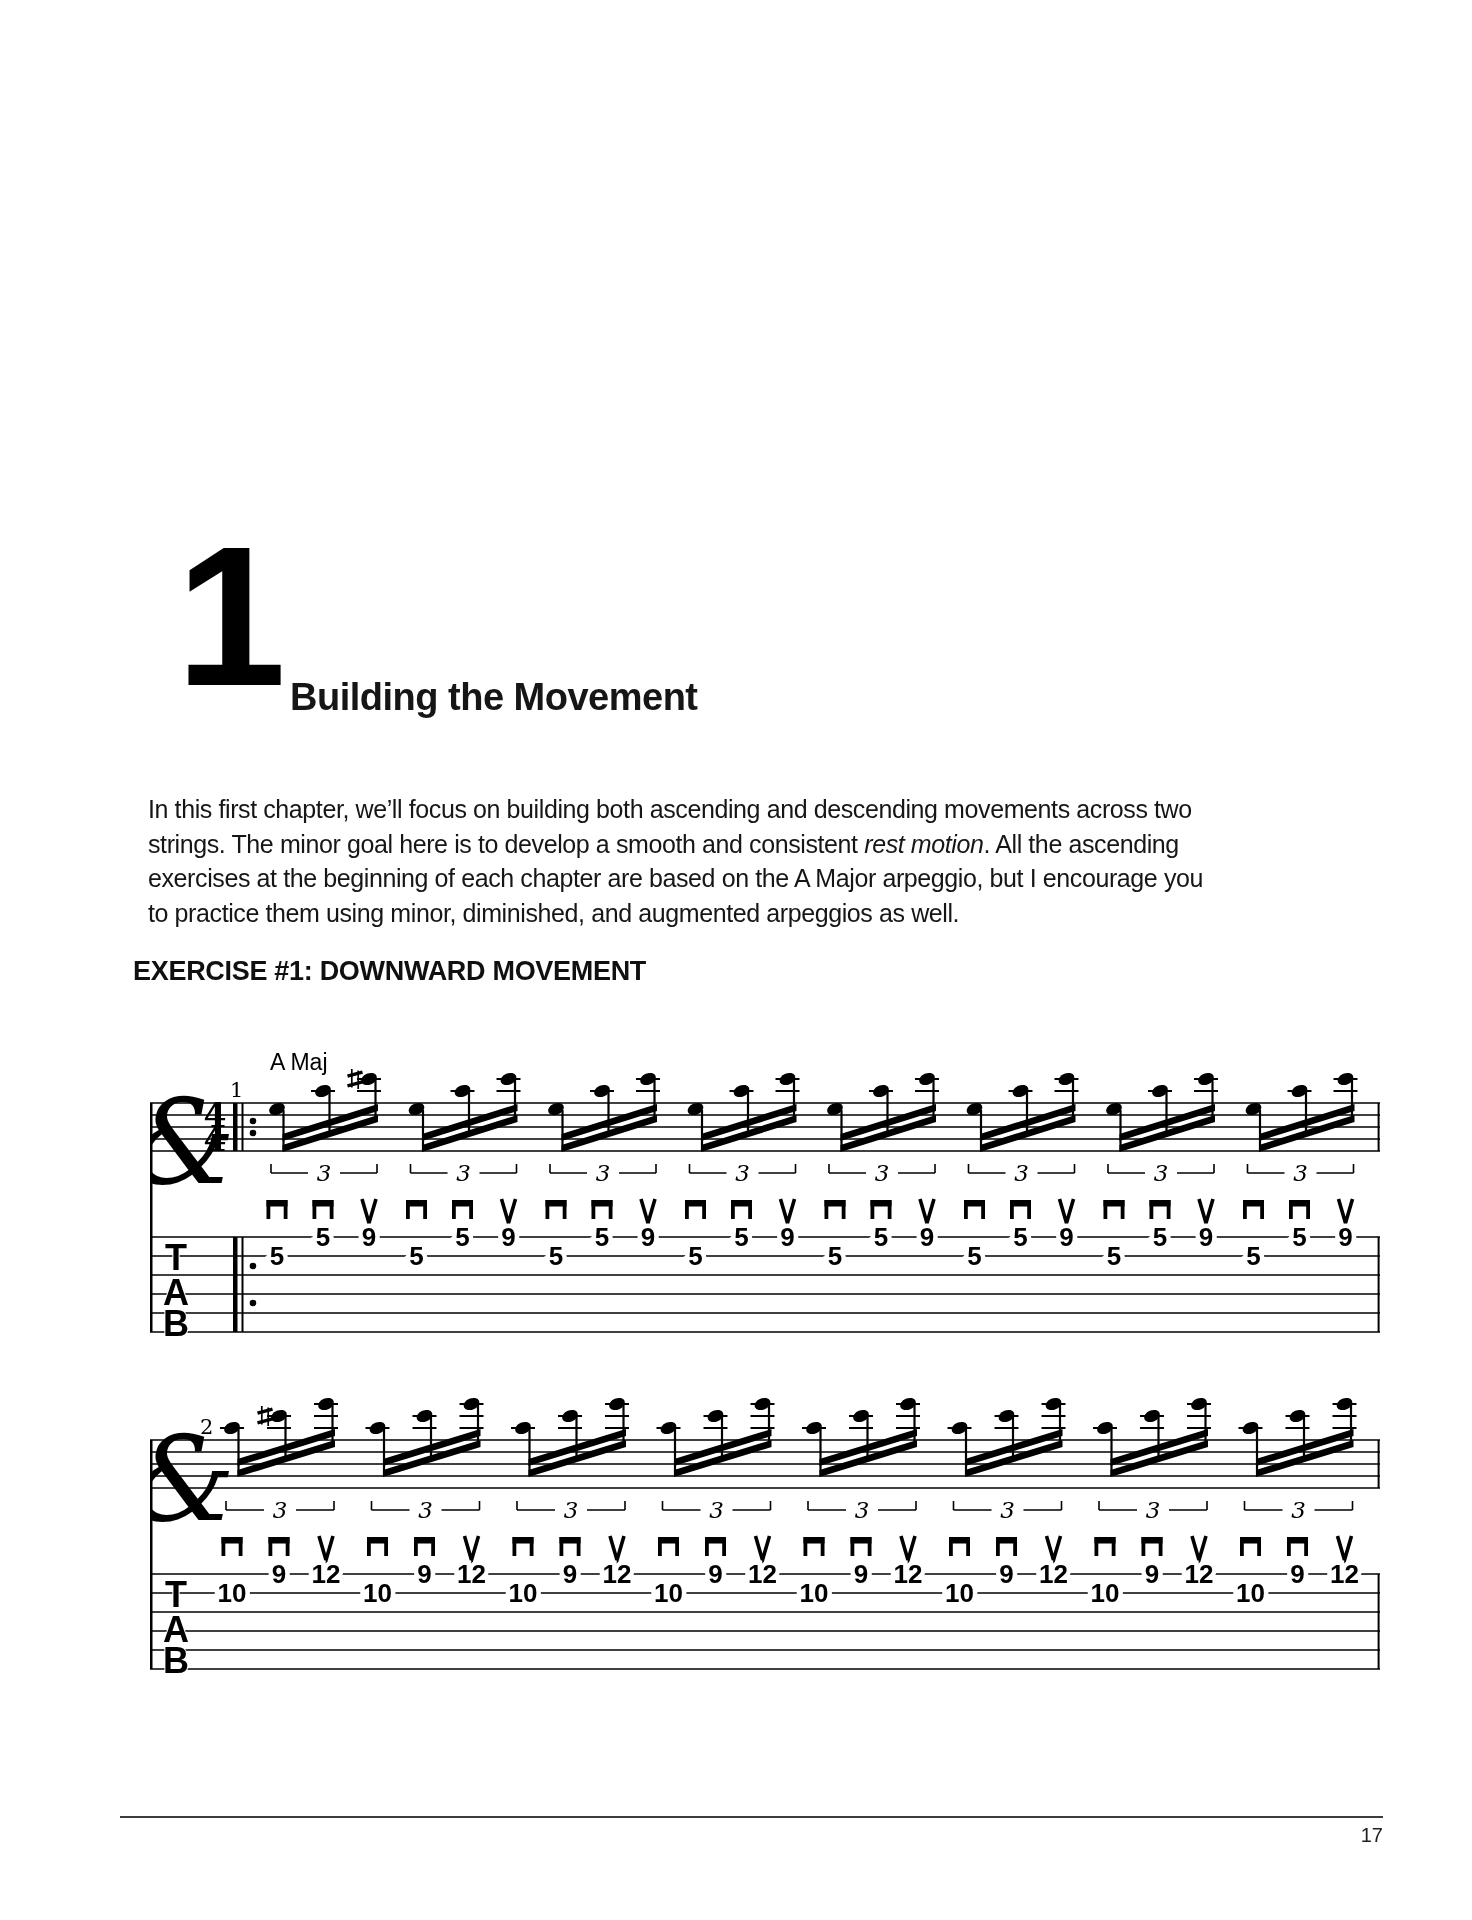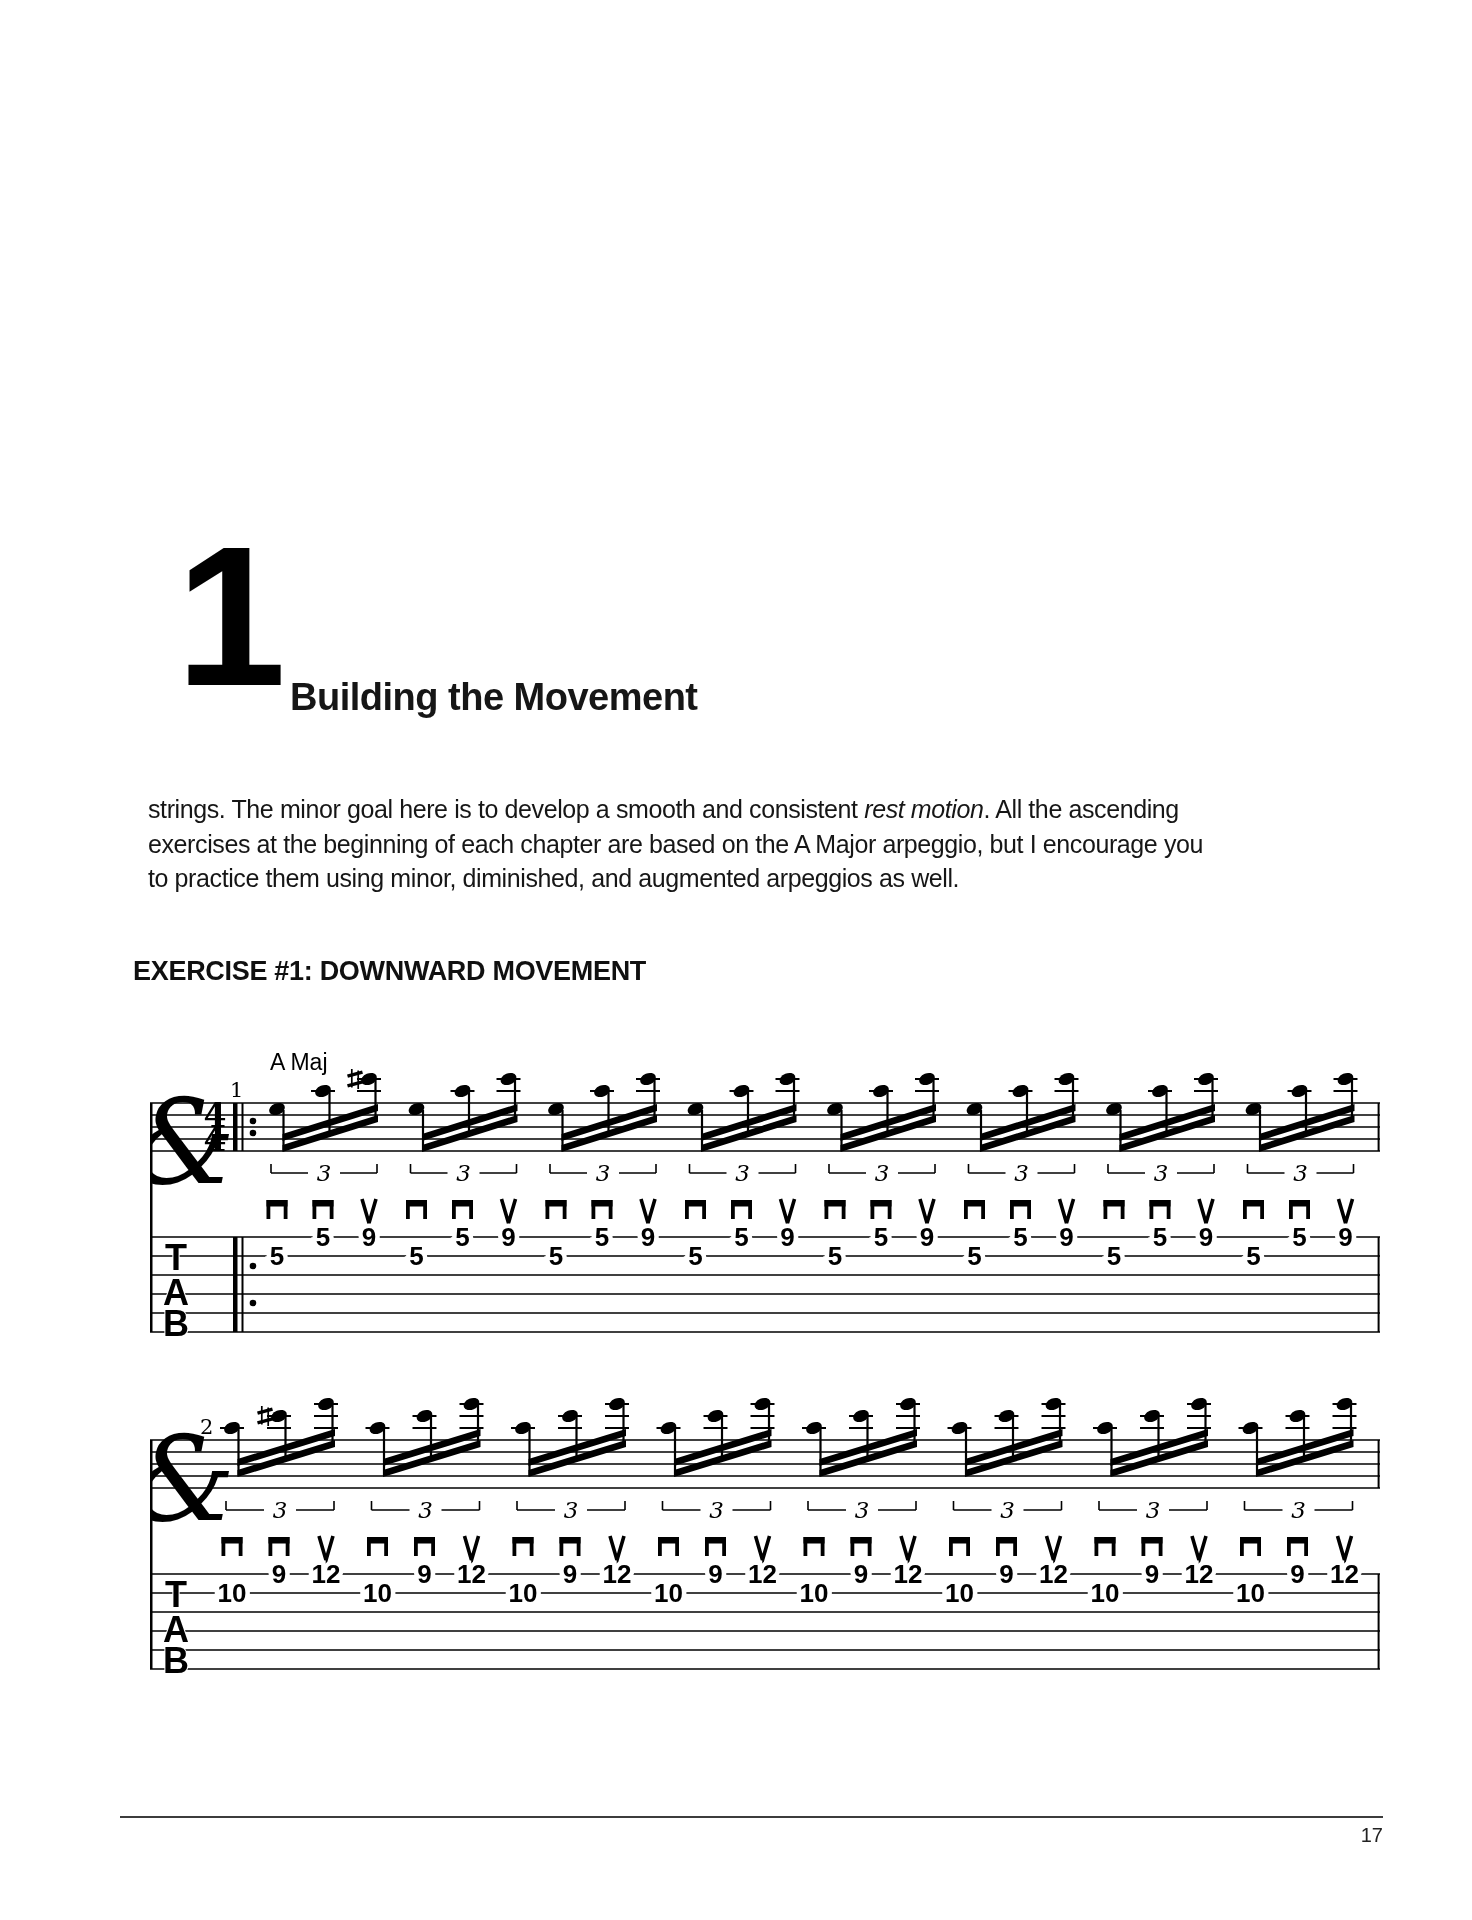--- a/index.html
+++ b/index.html
@@ -24,20 +24,21 @@
   svg text{user-select:none;}
 </style>
 </head>
 <body>
 
 <div class="page">
   <div class="chapter-number">1</div>
   <div class="chapter-title">Building the Movement</div>
 
   <div class="intro">
+    <span class="ln">In this first chapter, we’ll focus on building both ascending and descending movements across two</span>
     <span class="ln"><span>strings. The minor goal here is to develop a smooth and consistent </span><em>rest motion</em><span>. All the ascending</span></span>
     <span class="ln">exercises at the beginning of each chapter are based on the A Major arpeggio, but I encourage you</span>
     <span class="ln">to practice them using minor, diminished, and augmented arpeggios as well.</span>
   </div>
 
   <div class="exercise-heading">EXERCISE #1: DOWNWARD MOVEMENT</div>
 
   <div id="system1" class="system"><svg viewBox="0 0 1230 310" width="1230" height="310">
         <line x1="0" y1="63" x2="1230" y2="63" stroke="#000" stroke-width="1.7"></line>
         <line x1="0" y1="75" x2="1230" y2="75" stroke="#000" stroke-width="1.7"></line>

